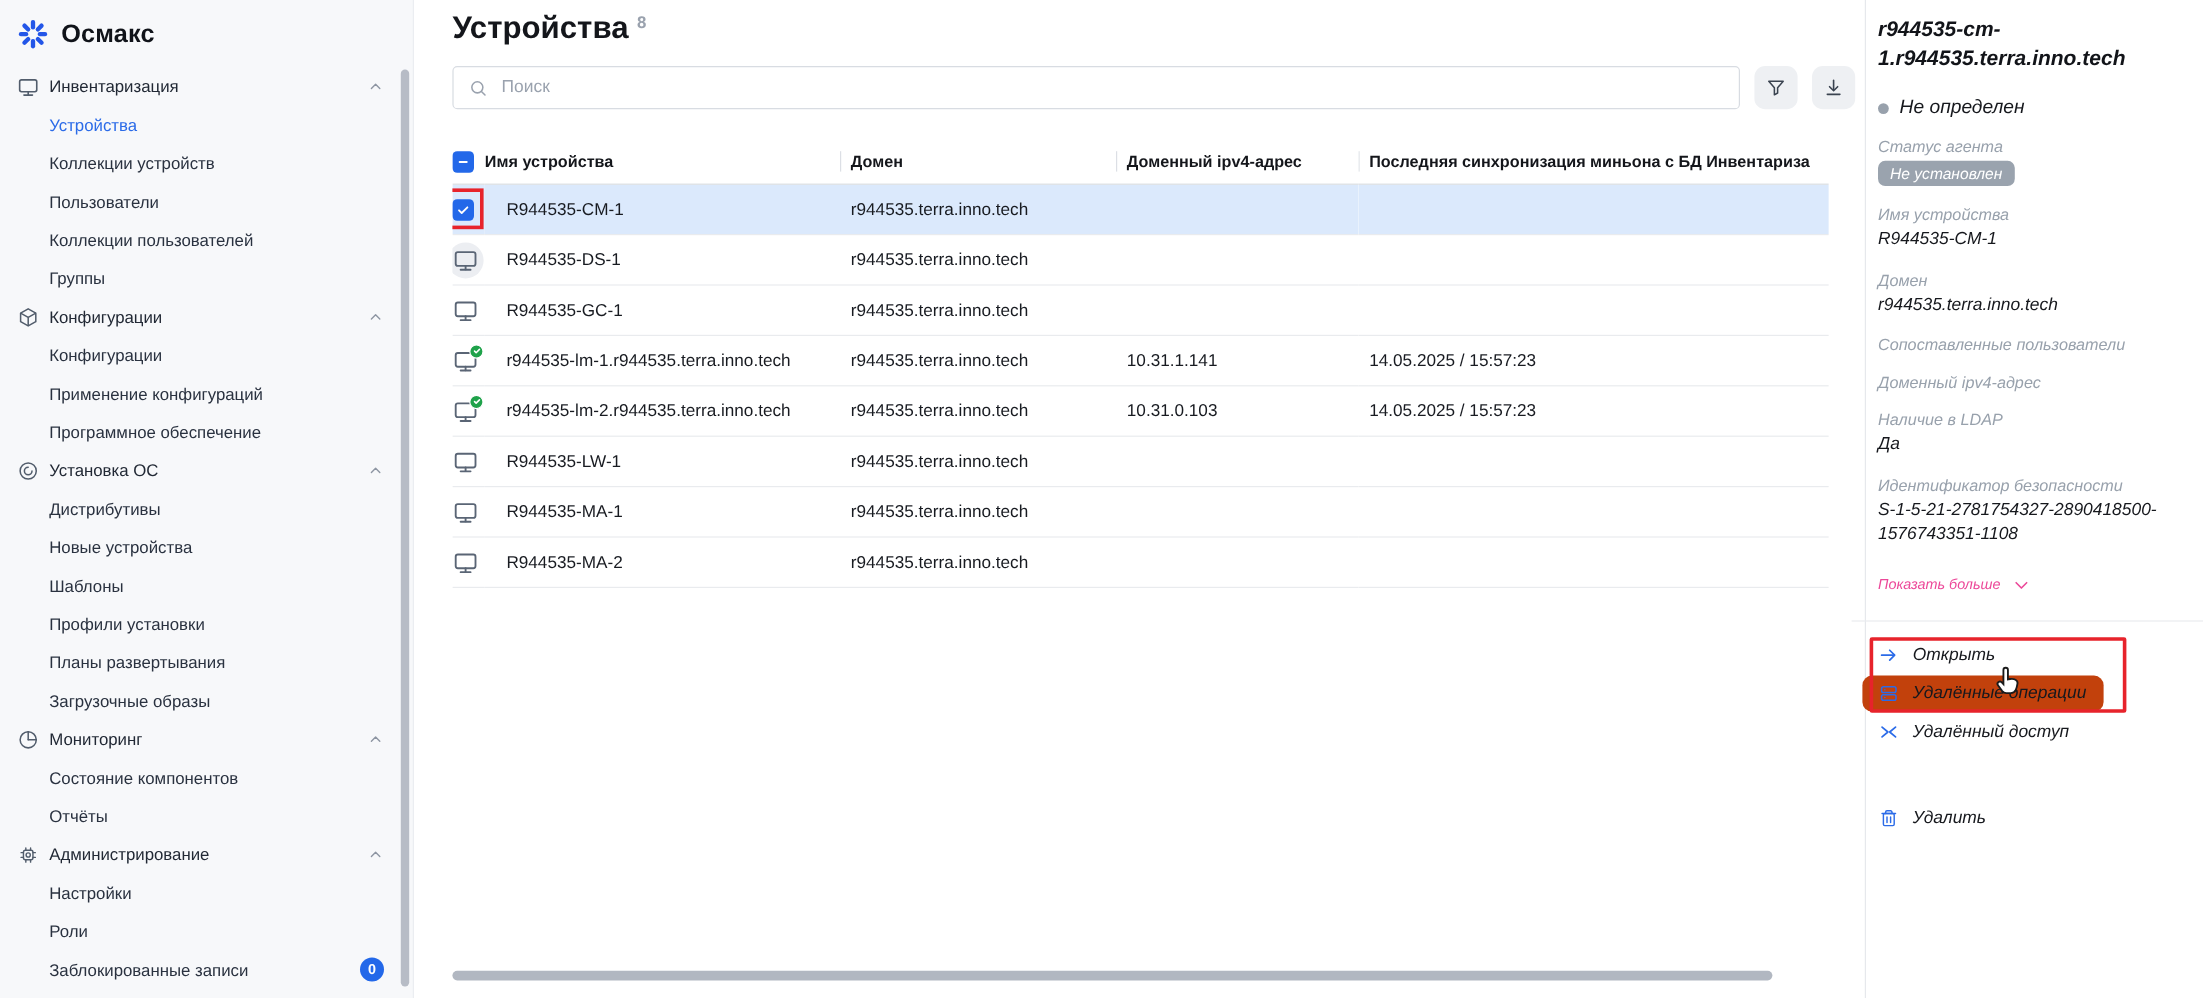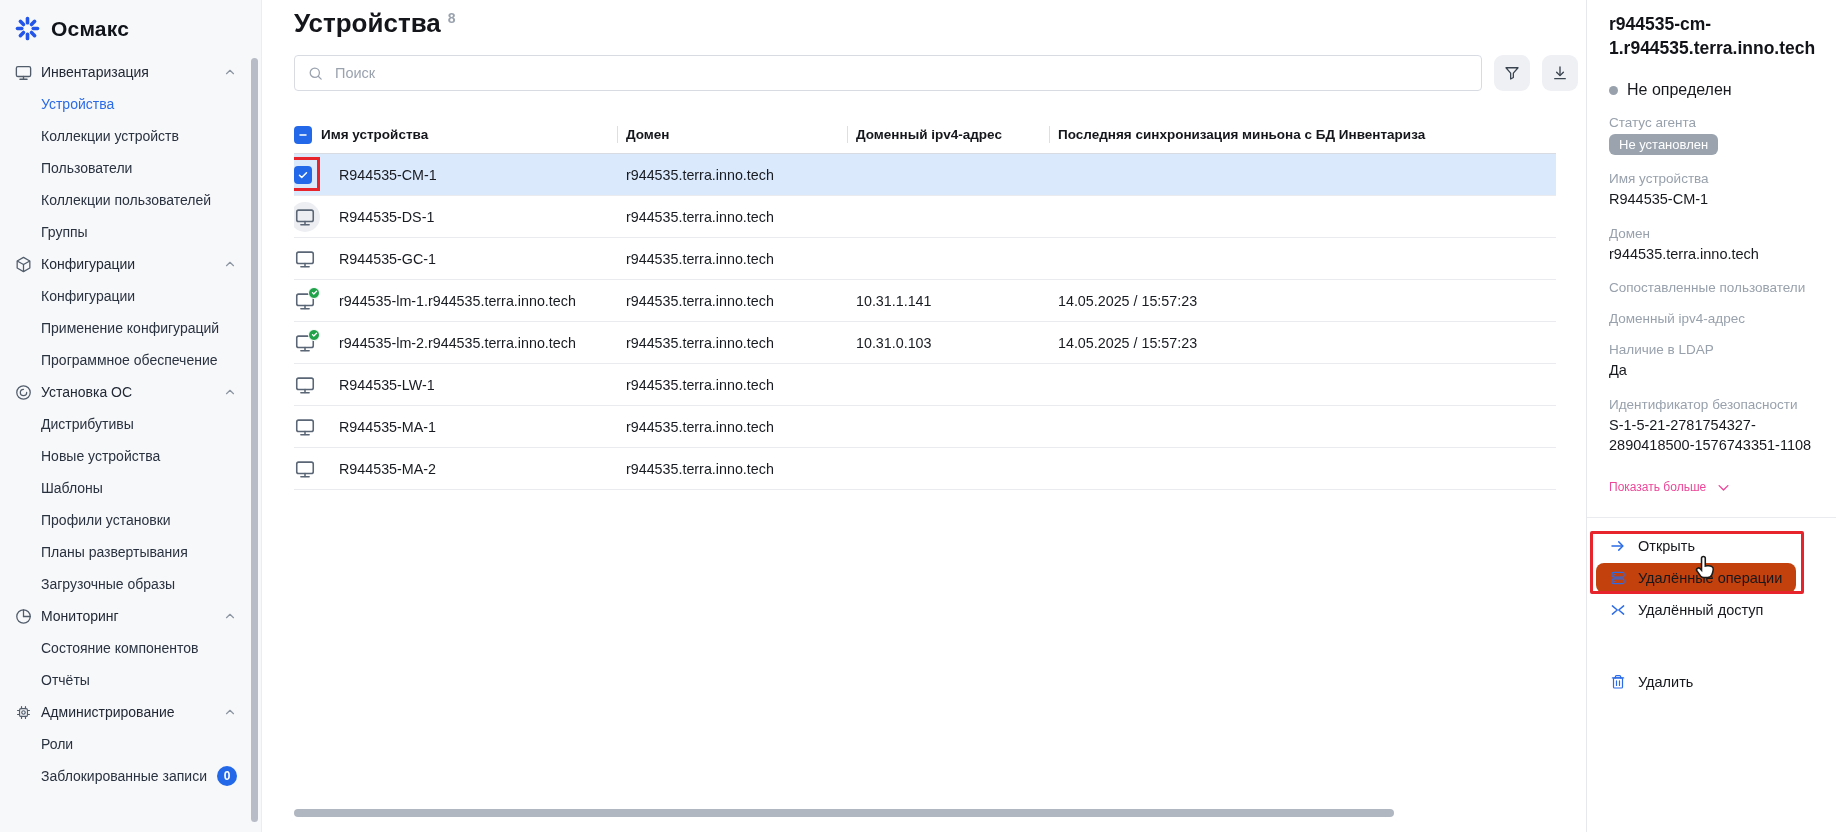--- a/index.html
+++ b/index.html
@@ -5,21 +5,21 @@
   * { box-sizing: border-box; }
   html,body { margin:0; padding:0; }
   body {
     width:1836px; height:832px; overflow:hidden;
     font-family:"Liberation Sans", sans-serif;
     display:flex; background:#ffffff; color:#1c222c;
   }
   svg { display:block; }
 
   
-  .sidebar { width:262px; flex-shrink:0; background:#f7f8fa; border-right:1px solid #ebedf1; position:relative; }
+  .sidebar { width:345px; flex-shrink:0; background:#f7f8fa; border-right:1px solid #ebedf1; position:relative; }
   .logo-row { display:flex; align-items:center; gap:10px; padding:15px 0 12px 14px; }
   .logo-mark { width:27px; height:27px; color:#2356e8; }
   .logo-text { font-size:21px; font-weight:bold; color:#101319; letter-spacing:.2px; }
   .nav { margin-top:2px; }
   .nav-section-header { display:flex; align-items:center; height:32px; padding:0 24px 0 14px; cursor:pointer; }
   .nav-section-header .nicon { width:19px; height:19px; color:#525d6c; margin-right:8px; flex-shrink:0; }
   .nav-section-header .nlbl { font-size:14px; color:#222935; }
   .nav-chev { margin-left:auto; width:14px; height:14px; color:#8d95a2; }
   .nav-sub { display:flex; align-items:center; height:32px; padding:0 24px 0 41px; font-size:14px; color:#2a3240; cursor:pointer; }
   .nav-sub.active { color:#2b6be8; }
@@ -62,21 +62,21 @@
   .dev-icon svg.mon { width:22px; height:22px; }
   .icon-circle { width:30px; height:30px; border-radius:50%; background:#eceef2; display:flex; align-items:center; justify-content:center; margin-left:-4px; }
   .icon-circle .dev-icon { margin:0; }
   .synced-dot { position:absolute; top:-3px; right:-4px; width:12px; height:12px; border-radius:50%;
     background:#1fa24a; border:1.5px solid #fff; display:flex; align-items:center; justify-content:center; }
   .synced-dot svg { width:7px; height:7px; color:#fff; }
   .ann-check { position:absolute; left:-6px; top:3px; width:32px; height:34px; border:3px solid #e7232b; pointer-events:none; }
   .h-scrollbar { position:absolute; left:32px; bottom:15px; width:1100px; height:8px; border-radius:4px; background:#b1b7c1; cursor:pointer; }
 
   
-  .panel { width:250px; flex-shrink:0; border-left:1px solid #e6e8ec; padding:13px 20px 0 22px; position:relative; }
+  .panel { width:282px; flex-shrink:0; border-left:1px solid #e6e8ec; padding:13px 20px 0 10px; position:relative;font-style:italic; }
   .panel-title { font-size:17.5px; line-height:1.35; font-weight:bold; color:#121419; margin:0; overflow-wrap:break-word; }
   .status-row { display:flex; align-items:center; gap:9px; margin-top:21px; font-size:16px; color:#16181d; }
   .status-dot { width:9px; height:9px; border-radius:50%; background:#98a1ac; flex-shrink:0; }
   .field { margin-top:16px; }
   .flabel { font-size:13.5px; color:#98a1ac; }
   .fvalue { font-size:14.5px; color:#16181d; margin-top:4px; line-height:1.35; overflow-wrap:break-word; }
   .badge-gray { display:inline-block; background:#9aa3ae; color:#fff; font-size:13px; border-radius:6px; padding:3px 10px; margin-top:4px; }
   .show-more { display:flex; gap:10px; margin-top:25px; color:#ec4899; font-size:12px; cursor:pointer; }
   .show-more svg { width:15px; height:15px; }
   .panel-divider { height:1px; background:#e9ebee; margin:22px -20px 0 -22px; }
@@ -212,20 +212,23 @@
           <rect x="7" y="7" width="10" height="10" rx="2"></rect>
           <circle cx="12" cy="12" r="2.2"></circle>
           <path d="M9.5 7V4.5M14.5 7V4.5M9.5 19.5V17M14.5 19.5V17M7 9.5H4.5M7 14.5H4.5M19.5 9.5H17M19.5 14.5H17"></path>
         </svg>
       <span class="nlbl">Администрирование</span>
       <svg class="nav-chev" viewBox="0 0 24 24" fill="none" stroke="currentColor" stroke-width="2" stroke-linecap="round" stroke-linejoin="round">
           <path d="M6 15l6-6 6 6"></path>
         </svg>
     </div>
     <div class="nav-sub">
+        <span>Настройки</span>
+      </div>
+    <div class="nav-sub">
         <span>Роли</span>
       </div>
     <div class="nav-sub">
       <span>Заблокированные записи</span>
       <span class="nav-badge">0</span>
     </div>
   </nav>
 
   <div class="sidebar-scrollbar"></div>
 </aside>

